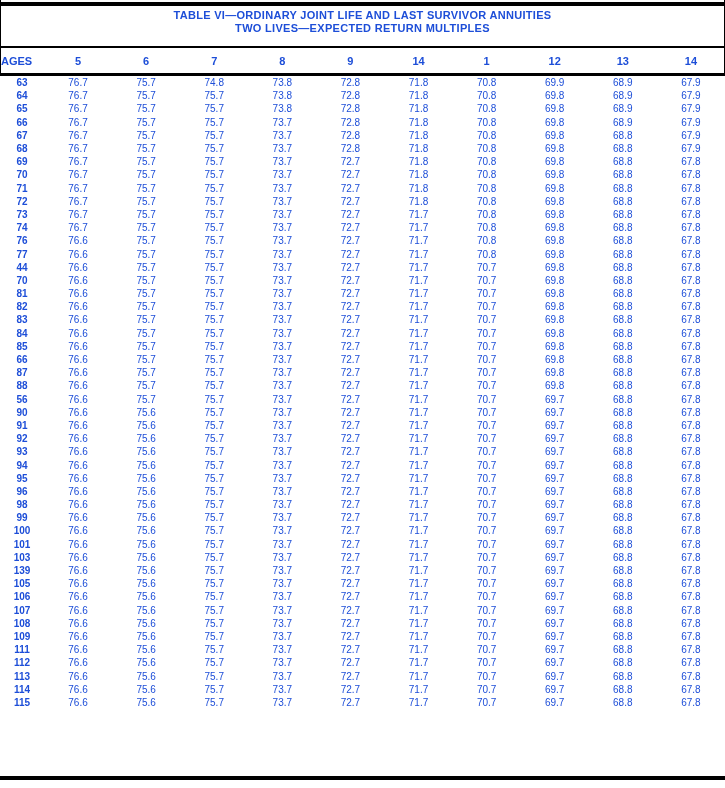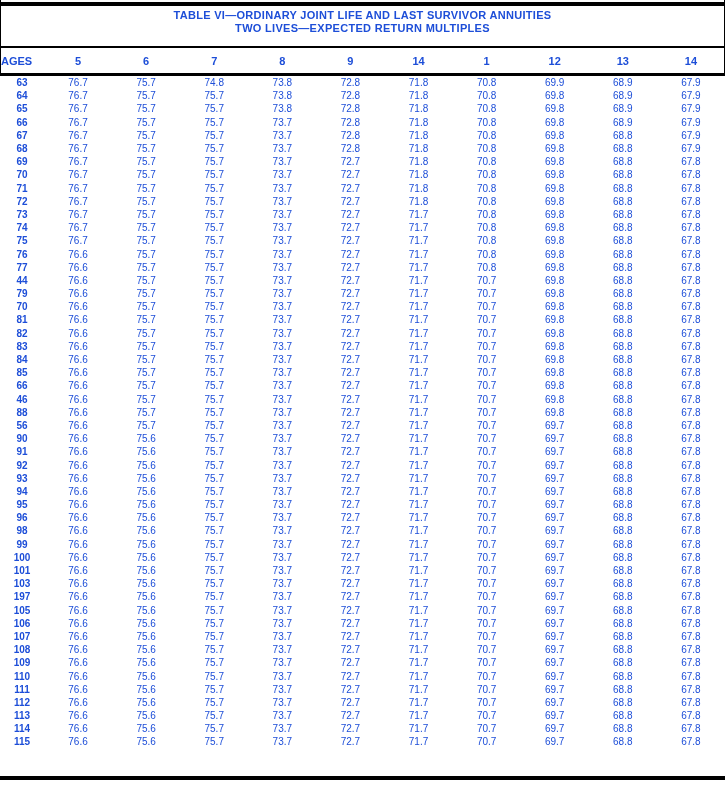--- a/index.html
+++ b/index.html
@@ -232,33 +232,20 @@
           <td>75.7</td>
           <td>73.7</td>
           <td>72.7</td>
           <td>71.7</td>
           <td>70.8</td>
           <td>69.8</td>
           <td>68.8</td>
           <td>67.8</td>
         </tr>
         <tr>
-          <td class="age">75</td>
-          <td>76.7</td>
-          <td>75.7</td>
-          <td>75.7</td>
-          <td>73.7</td>
-          <td>72.7</td>
-          <td>71.7</td>
-          <td>70.8</td>
-          <td>69.8</td>
-          <td>68.8</td>
-          <td>67.8</td>
-        </tr>
-        <tr>
           <td class="age">76</td>
           <td>76.6</td>
           <td>75.7</td>
           <td>75.7</td>
           <td>73.7</td>
           <td>72.7</td>
           <td>71.7</td>
           <td>70.8</td>
           <td>69.8</td>
           <td>68.8</td>
@@ -284,33 +271,20 @@
           <td>75.7</td>
           <td>73.7</td>
           <td>72.7</td>
           <td>71.7</td>
           <td>70.7</td>
           <td>69.8</td>
           <td>68.8</td>
           <td>67.8</td>
         </tr>
         <tr>
-          <td class="age">79</td>
-          <td>76.6</td>
-          <td>75.7</td>
-          <td>75.7</td>
-          <td>73.7</td>
-          <td>72.7</td>
-          <td>71.7</td>
-          <td>70.7</td>
-          <td>69.8</td>
-          <td>68.8</td>
-          <td>67.8</td>
-        </tr>
-        <tr>
           <td class="age">70</td>
           <td>76.6</td>
           <td>75.7</td>
           <td>75.7</td>
           <td>73.7</td>
           <td>72.7</td>
           <td>71.7</td>
           <td>70.7</td>
           <td>69.8</td>
           <td>68.8</td>
@@ -388,21 +362,21 @@
           <td>75.7</td>
           <td>73.7</td>
           <td>72.7</td>
           <td>71.7</td>
           <td>70.7</td>
           <td>69.8</td>
           <td>68.8</td>
           <td>67.8</td>
         </tr>
         <tr>
-          <td class="age">46</td>
+          <td class="age">87</td>
           <td>76.6</td>
           <td>75.7</td>
           <td>75.7</td>
           <td>73.7</td>
           <td>72.7</td>
           <td>71.7</td>
           <td>70.7</td>
           <td>69.8</td>
           <td>68.8</td>
           <td>67.8</td>
@@ -583,21 +557,21 @@
           <td>75.7</td>
           <td>73.7</td>
           <td>72.7</td>
           <td>71.7</td>
           <td>70.7</td>
           <td>69.7</td>
           <td>68.8</td>
           <td>67.8</td>
         </tr>
         <tr>
-          <td class="age">197</td>
+          <td class="age">139</td>
           <td>76.6</td>
           <td>75.6</td>
           <td>75.7</td>
           <td>73.7</td>
           <td>72.7</td>
           <td>71.7</td>
           <td>70.7</td>
           <td>69.7</td>
           <td>68.8</td>
           <td>67.8</td>
@@ -649,33 +623,20 @@
           <td>73.7</td>
           <td>72.7</td>
           <td>71.7</td>
           <td>70.7</td>
           <td>69.7</td>
           <td>68.8</td>
           <td>67.8</td>
         </tr>
         <tr>
           <td class="age">109</td>
-          <td>76.6</td>
-          <td>75.6</td>
-          <td>75.7</td>
-          <td>73.7</td>
-          <td>72.7</td>
-          <td>71.7</td>
-          <td>70.7</td>
-          <td>69.7</td>
-          <td>68.8</td>
-          <td>67.8</td>
-        </tr>
-        <tr>
-          <td class="age">110</td>
           <td>76.6</td>
           <td>75.6</td>
           <td>75.7</td>
           <td>73.7</td>
           <td>72.7</td>
           <td>71.7</td>
           <td>70.7</td>
           <td>69.7</td>
           <td>68.8</td>
           <td>67.8</td>

